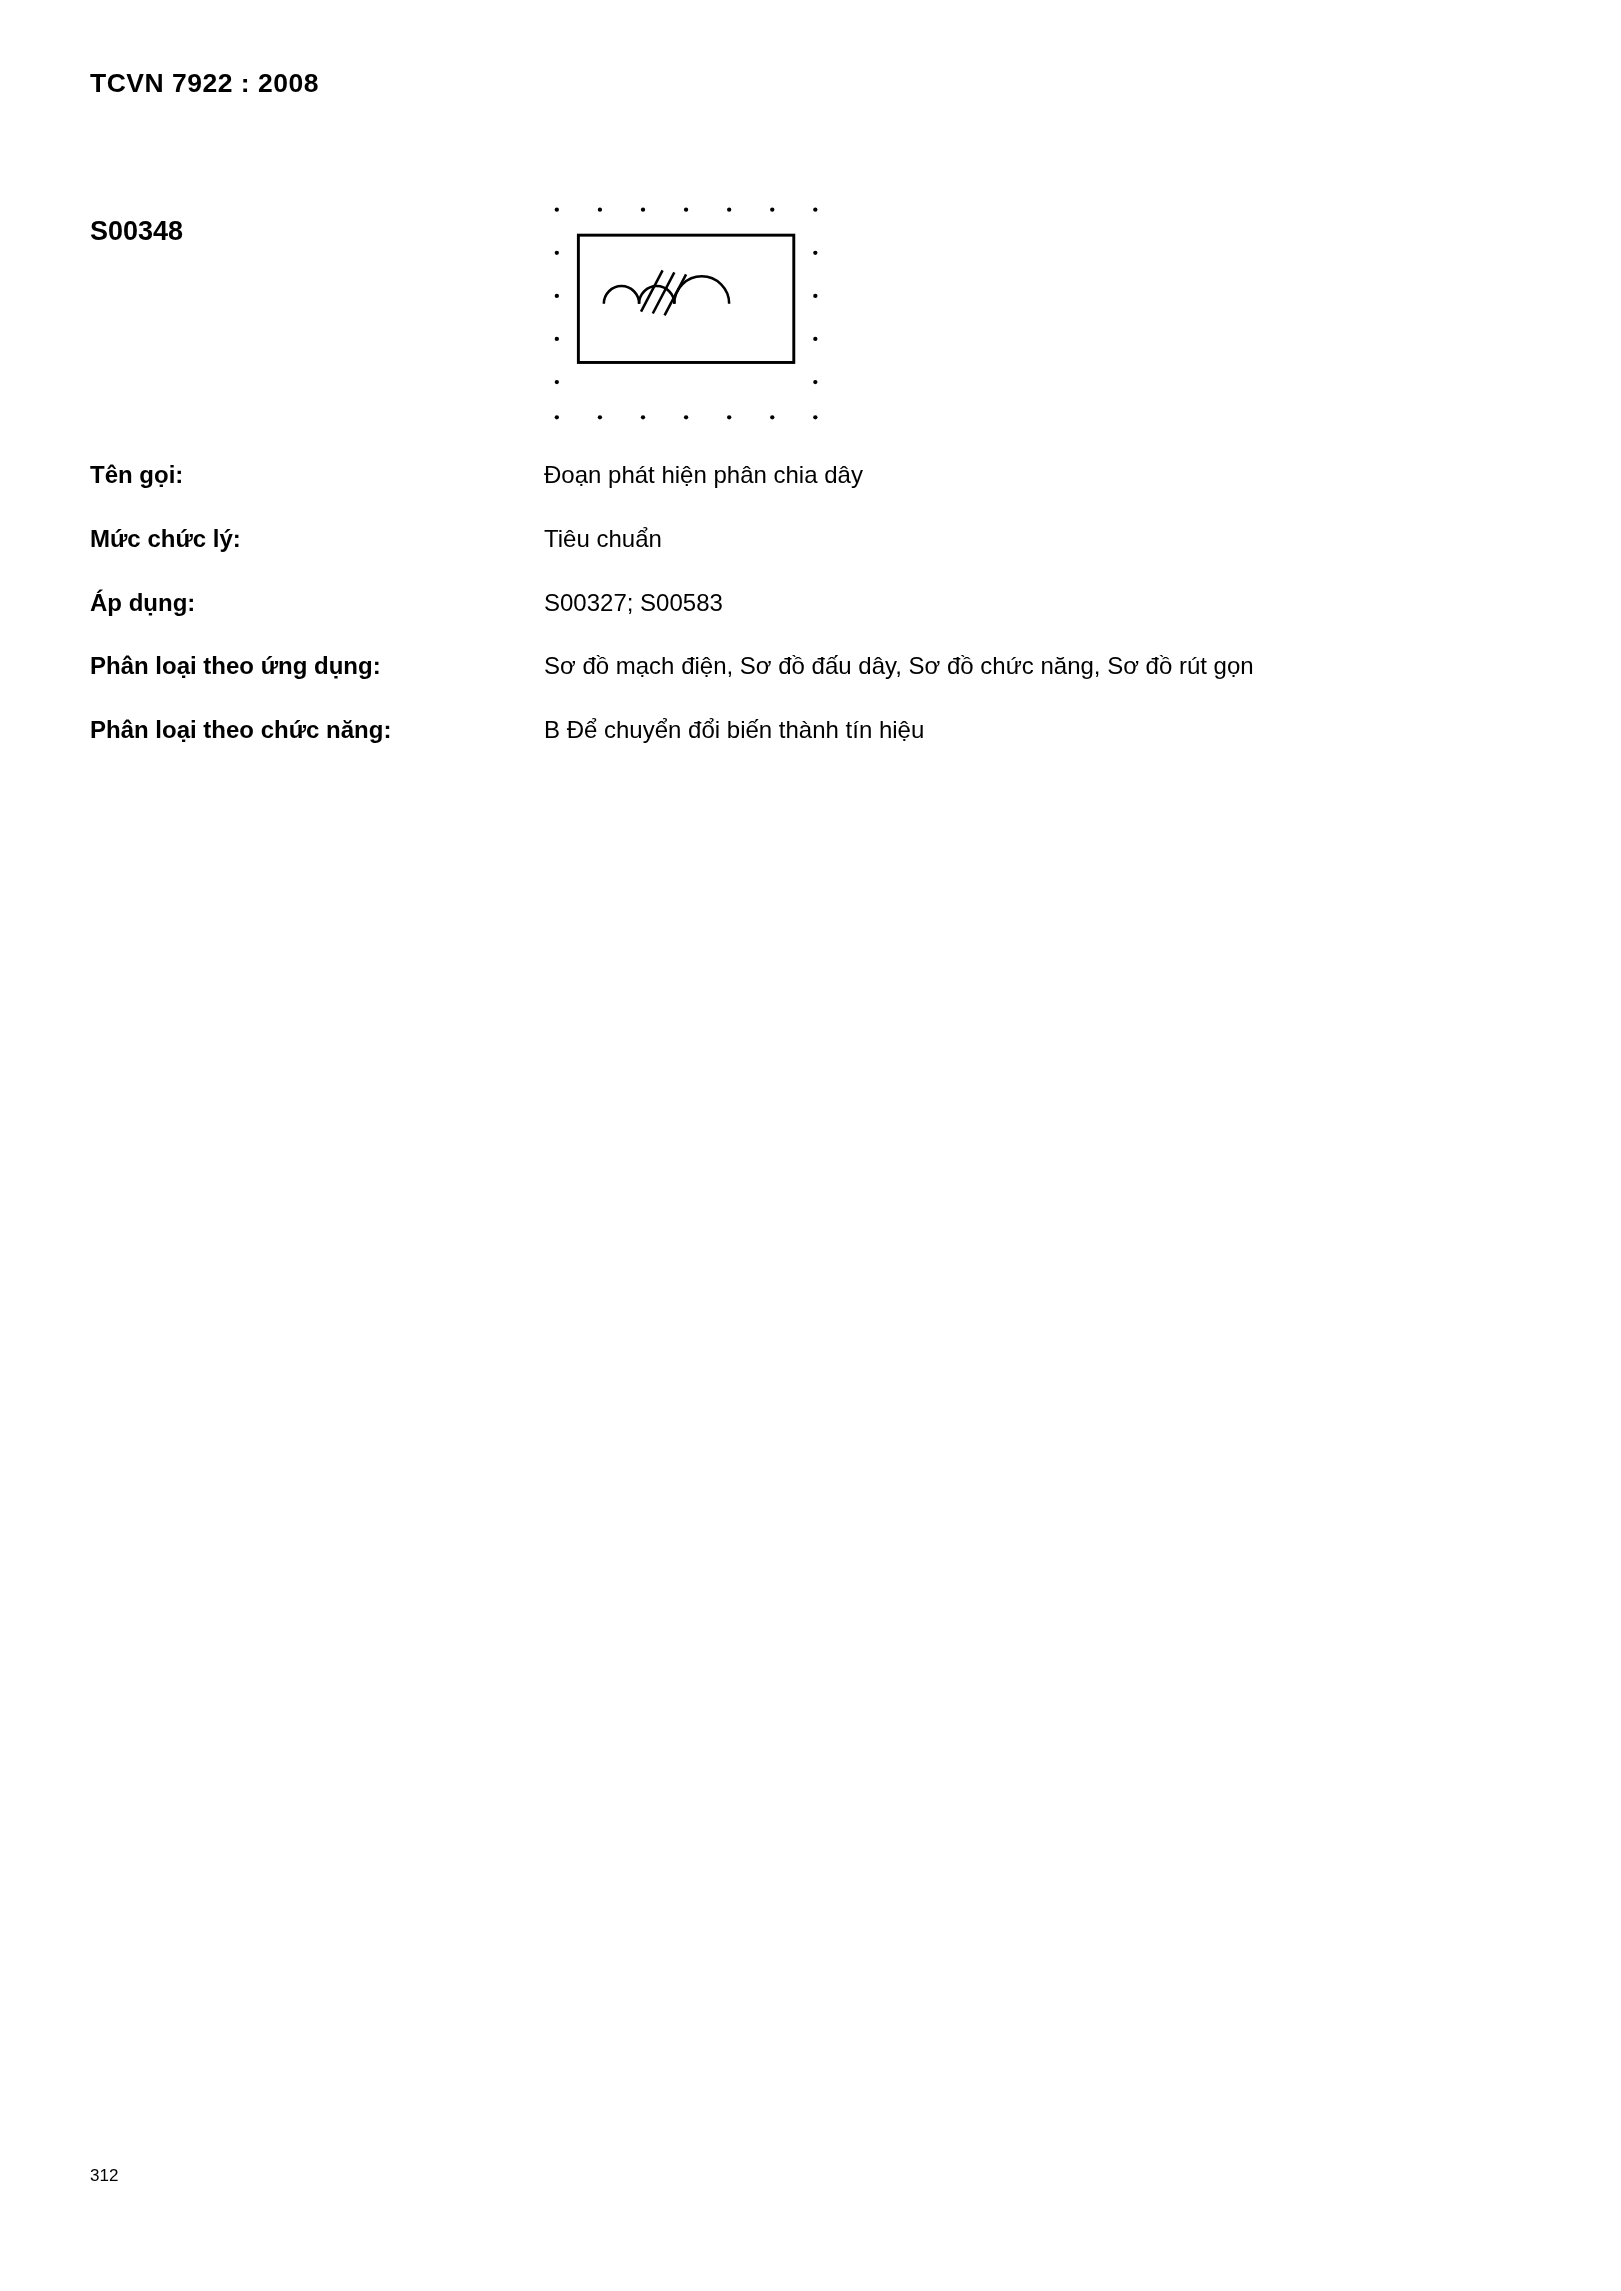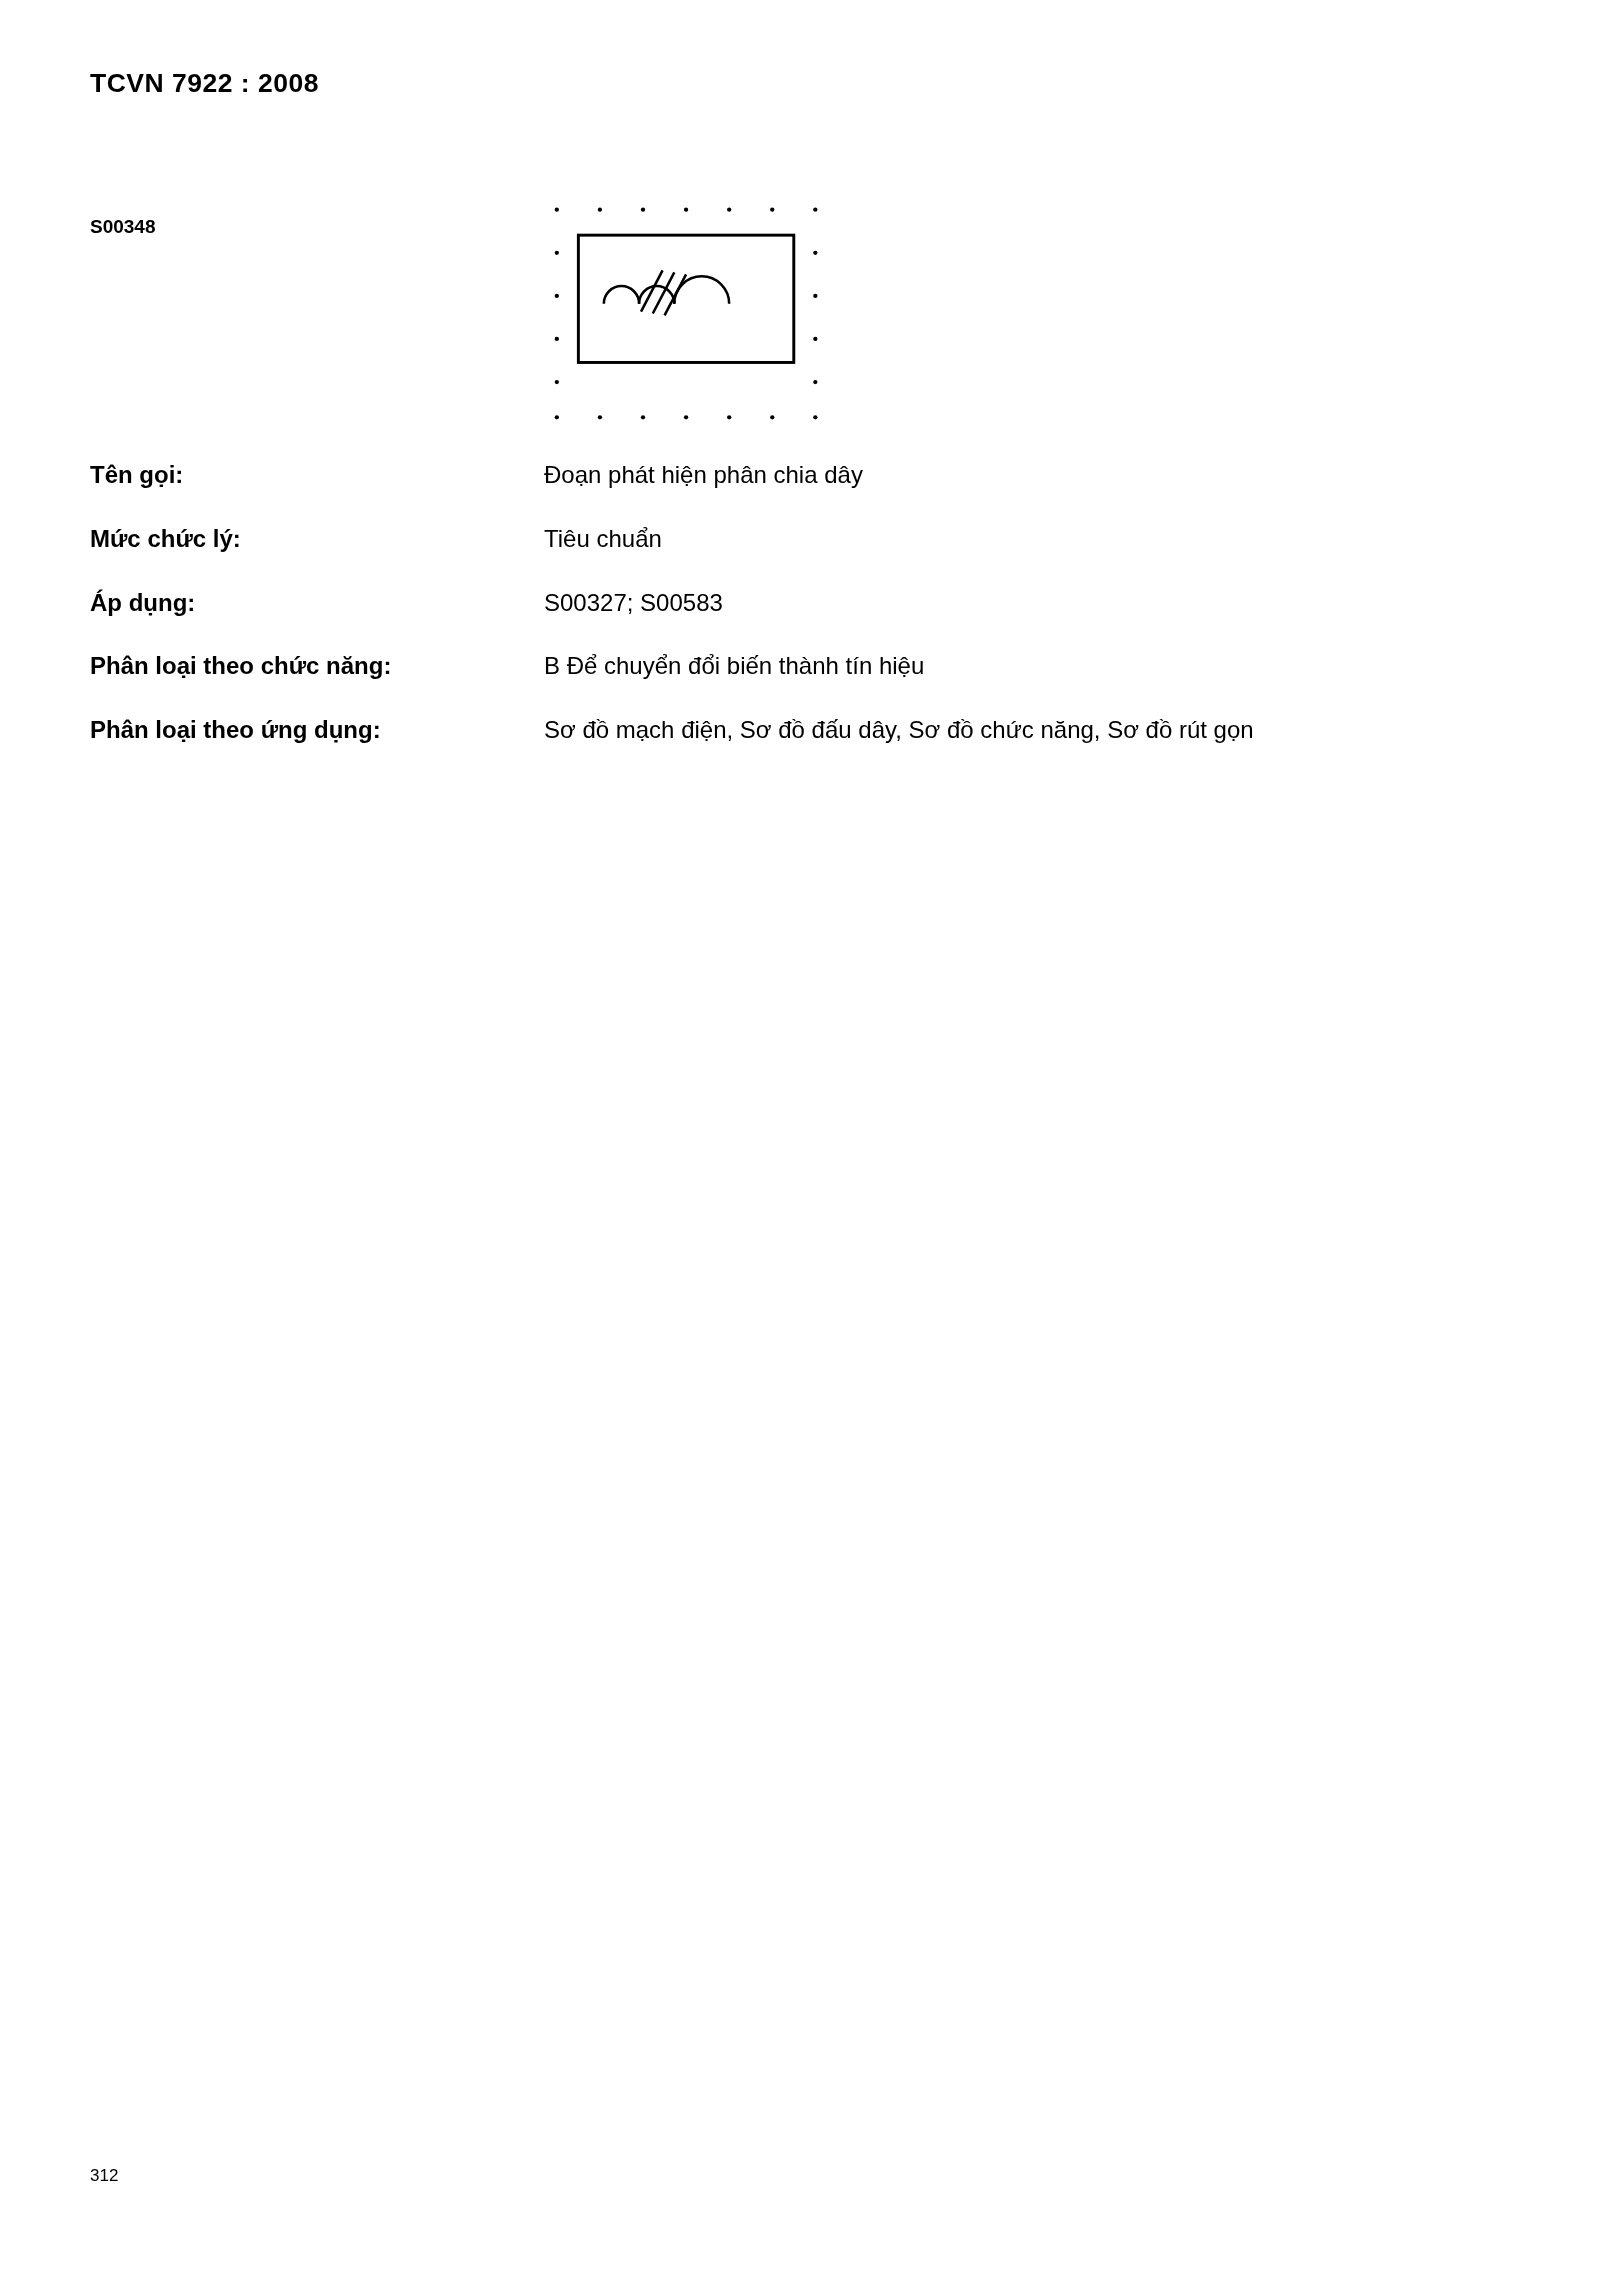--- a/index.html
+++ b/index.html
@@ -24,21 +24,21 @@
     left: 90px;
     top: 68px;
     font-size: 26.5px;
     font-weight: bold;
     letter-spacing: 0.5px;
   }
   .symbol-code {
     position: absolute;
     left: 90px;
     top: 216px;
-    font-size: 19px;
+    font-size: 27px;
     font-weight: bold;
   }
   .symbol-figure {
     position: absolute;
     left: 537px;
     top: 196px;
     width: 353px;
     height: 235px;
   }
   .field-table {
@@ -131,26 +131,26 @@
       </tr>
       <tr>
         <td class="label">Mức chức lý:</td>
         <td class="value">Tiêu chuẩn</td>
       </tr>
       <tr>
         <td class="label">Áp dụng:</td>
         <td class="value">S00327; S00583</td>
       </tr>
       <tr>
+        <td class="label">Phân loại theo ứng dụng:</td>
+        <td class="value">Sơ đồ mạch điện, Sơ đồ đấu dây, Sơ đồ chức năng, Sơ đồ rút gọn</td>
+      </tr>
+      <tr>
         <td class="label">Phân loại theo chức năng:</td>
         <td class="value">B Để chuyển đổi biến thành tín hiệu</td>
-      </tr>
-      <tr>
-        <td class="label">Phân loại theo ứng dụng:</td>
-        <td class="value">Sơ đồ mạch điện, Sơ đồ đấu dây, Sơ đồ chức năng, Sơ đồ rút gọn</td>
       </tr>
     </tbody>
   </table>
 
   <div class="page-number">312</div>
 
 </div>
 
 
 </body></html>

